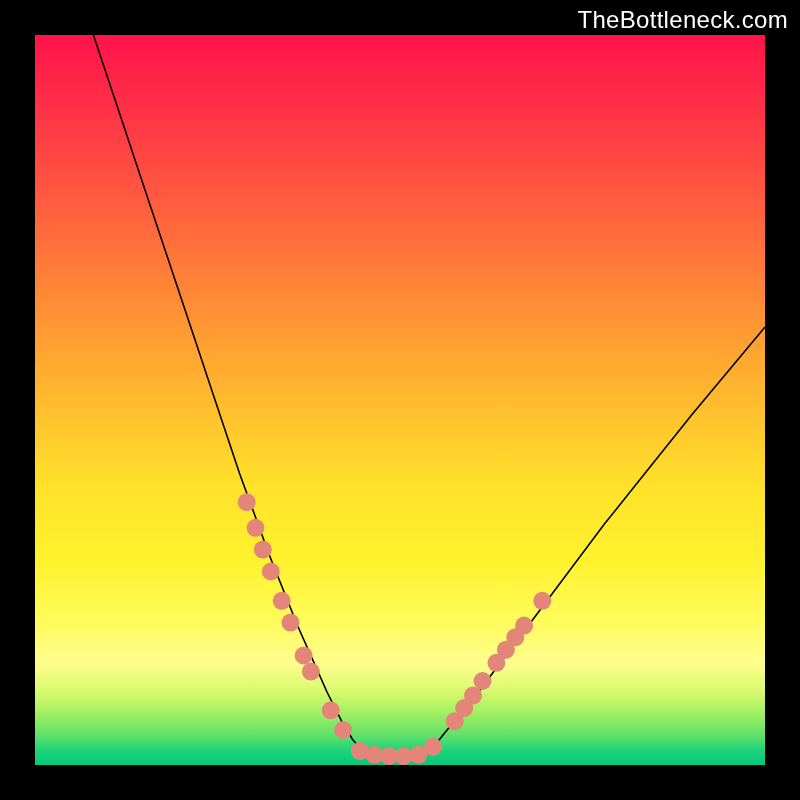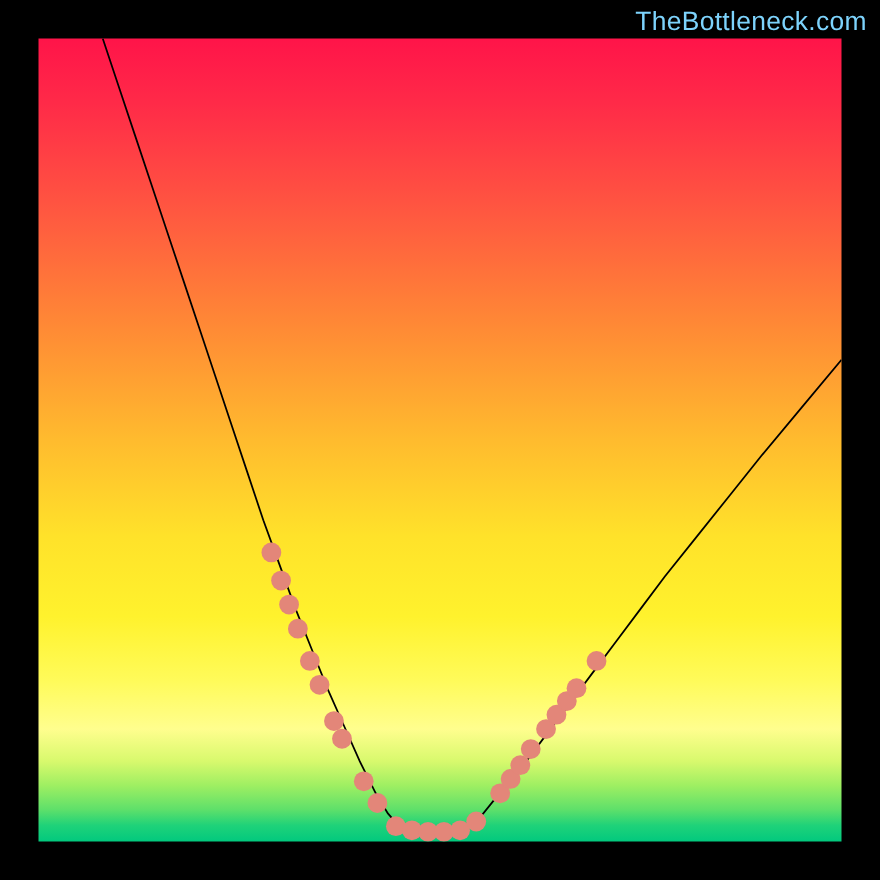--- a/index.html
+++ b/index.html
@@ -41,21 +41,21 @@
       #9fef62 93%,
       #5fe06a 96%,
       #1fd279 98%,
       #02c97e 100%
     );
   }
   .watermark {
     position: absolute;
     top: 6px;
     right: 12px;
-    color: #7dd3fc;
+    color: #ffffff;
     font-size: 24px;
     letter-spacing: 0.3px;
   }
   svg.curve {
     position: absolute;
     left: 0;
     top: 0;
     width: 730px;
     height: 730px;
   }

